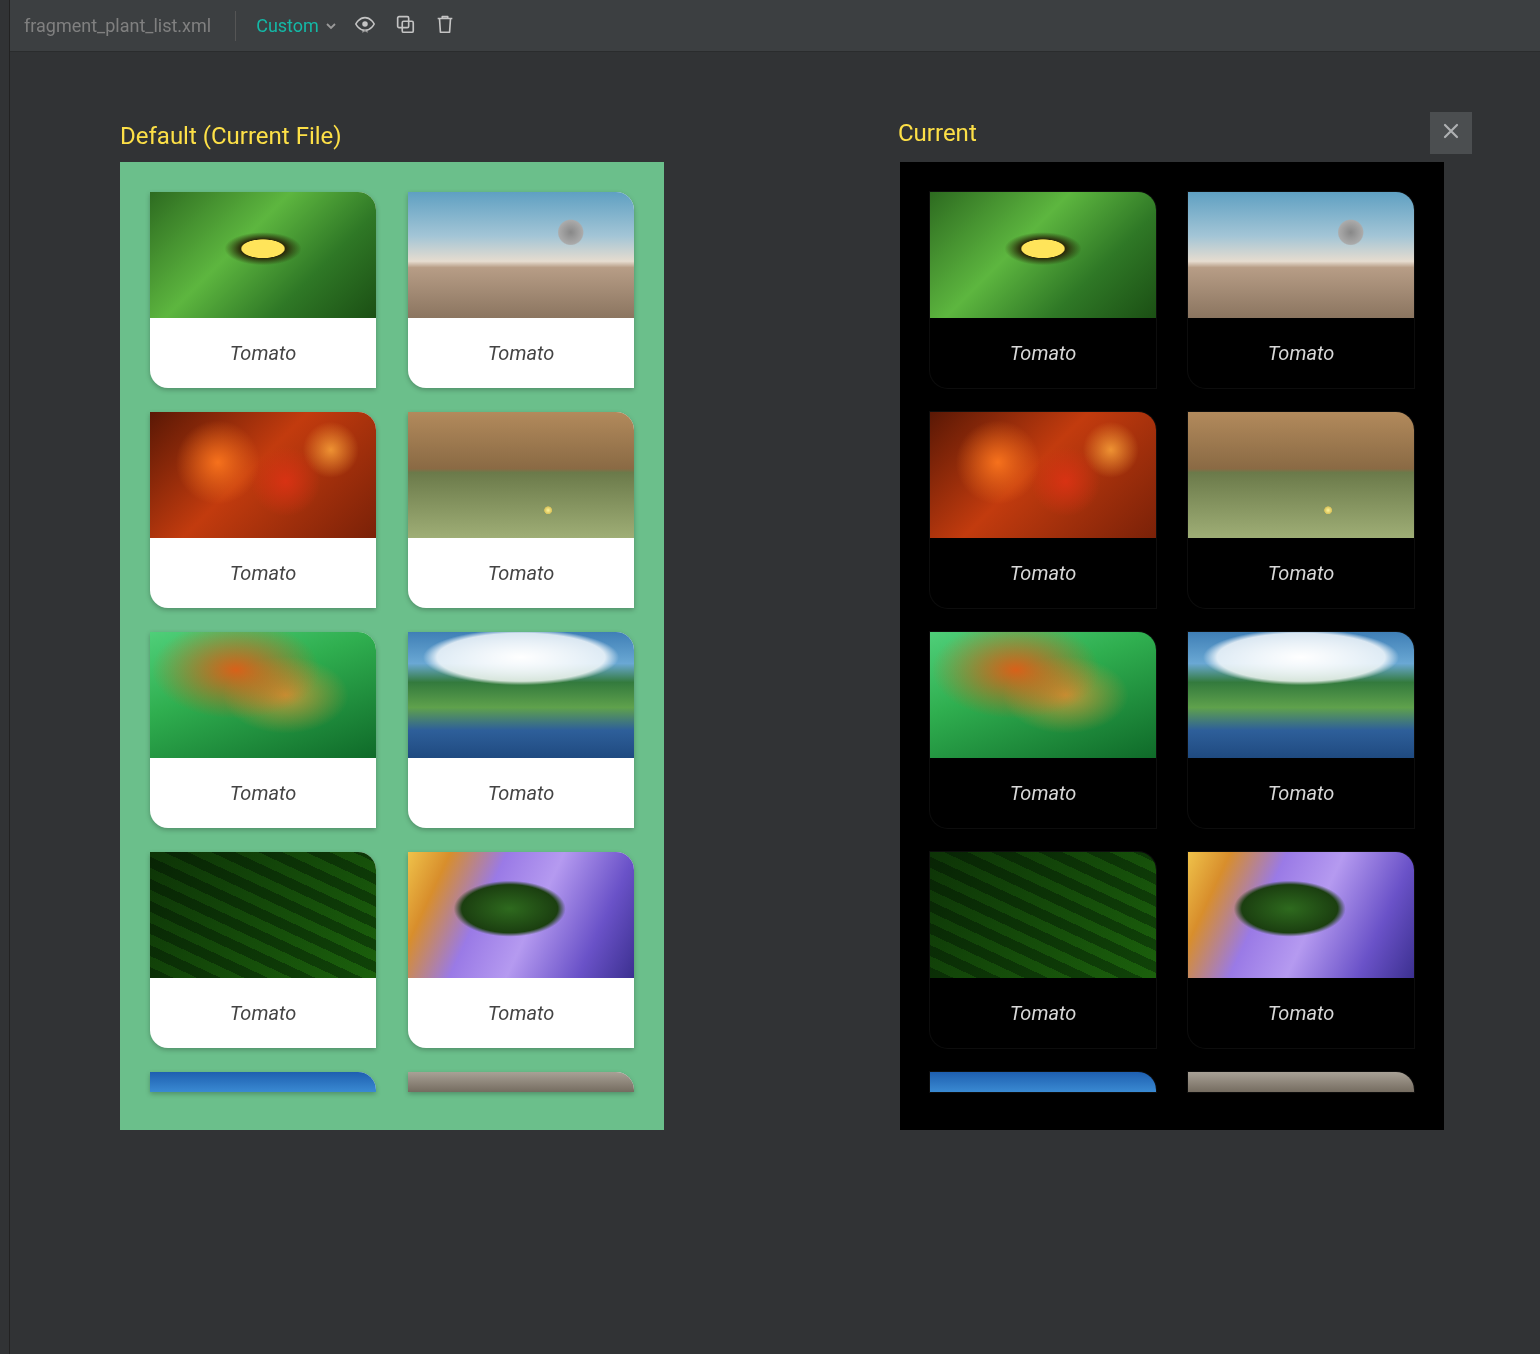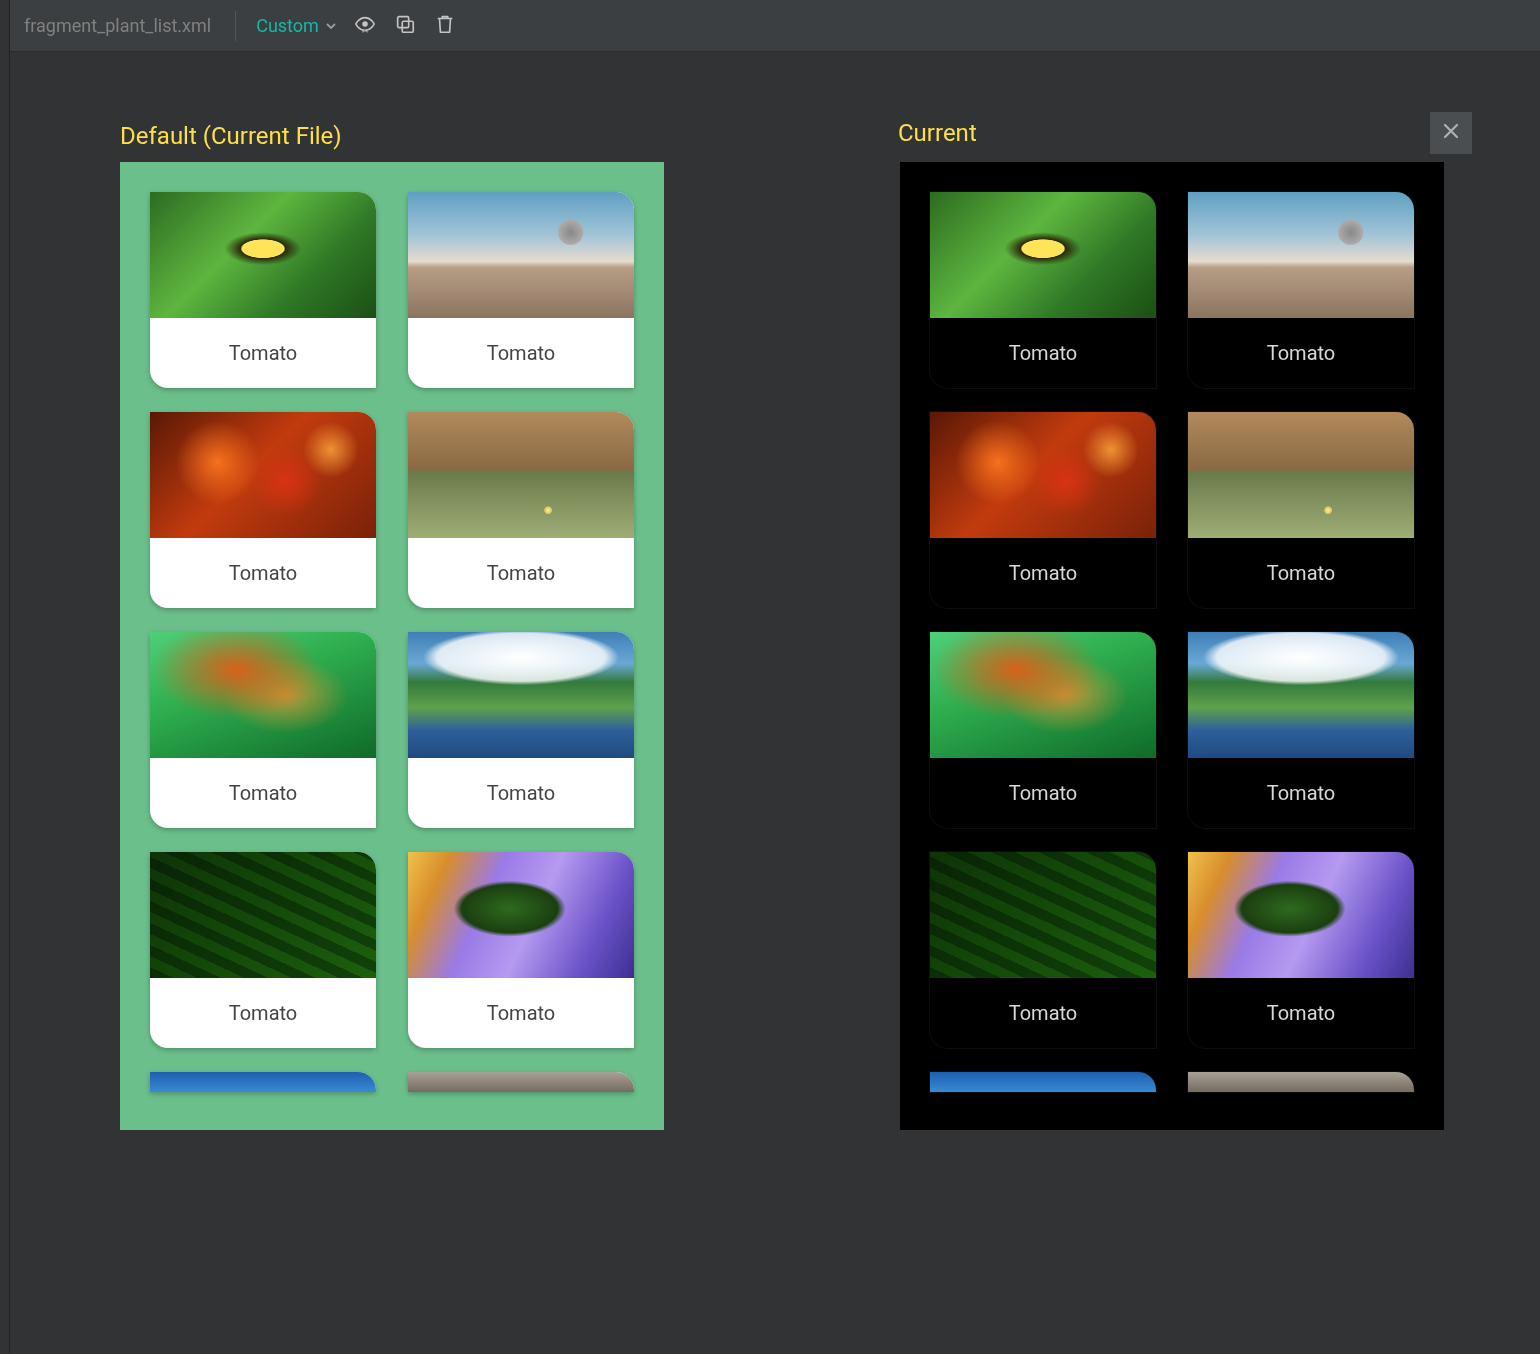--- a/index.html
+++ b/index.html
@@ -84,20 +84,21 @@
     padding: 30px 30px 0 30px;
   }
 
   .card {
     background: #fff;
     border-radius: 0 18px 0 18px;
     overflow: hidden;
     box-shadow: 0 2px 5px rgba(0,0,0,0.25);
     display: flex;
     flex-direction: column;
+    font-style: italic;
   }
   .device.right .card { background: #000; box-shadow: 0 0 0 1px rgba(255,255,255,0.05); }
 
   .thumb { width: 100%; height: 126px; }
   .caption {
     height: 70px;
     display: flex;
     align-items: center;
     justify-content: center;
     font-size: 20px;

